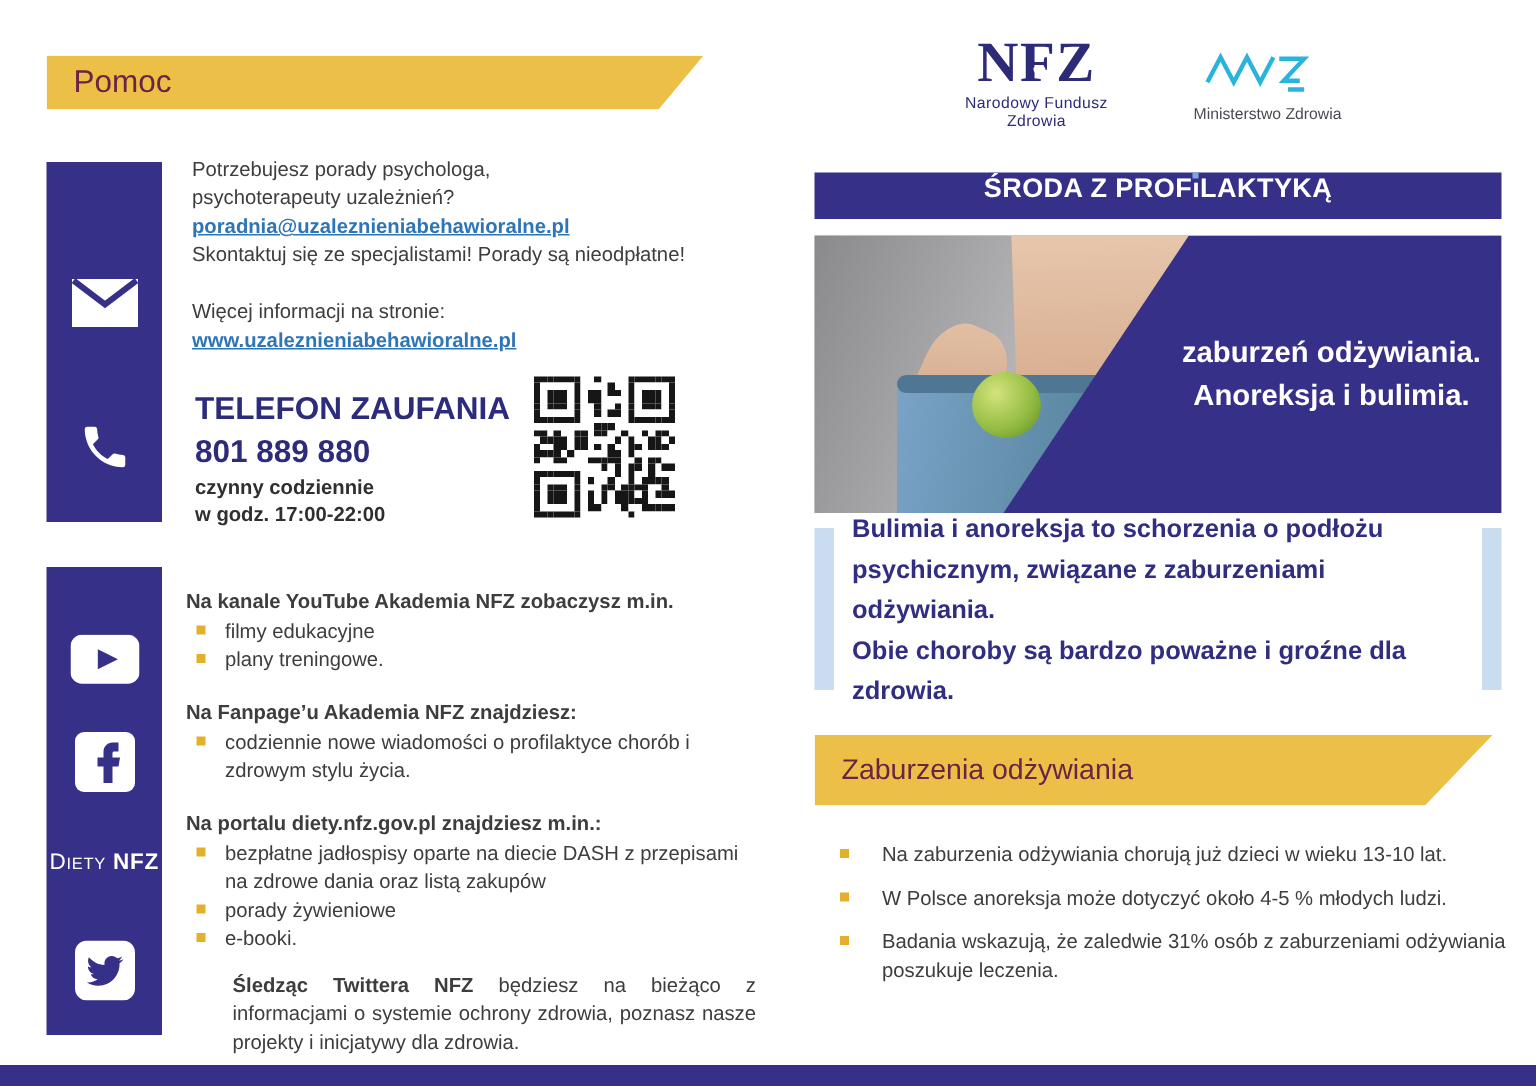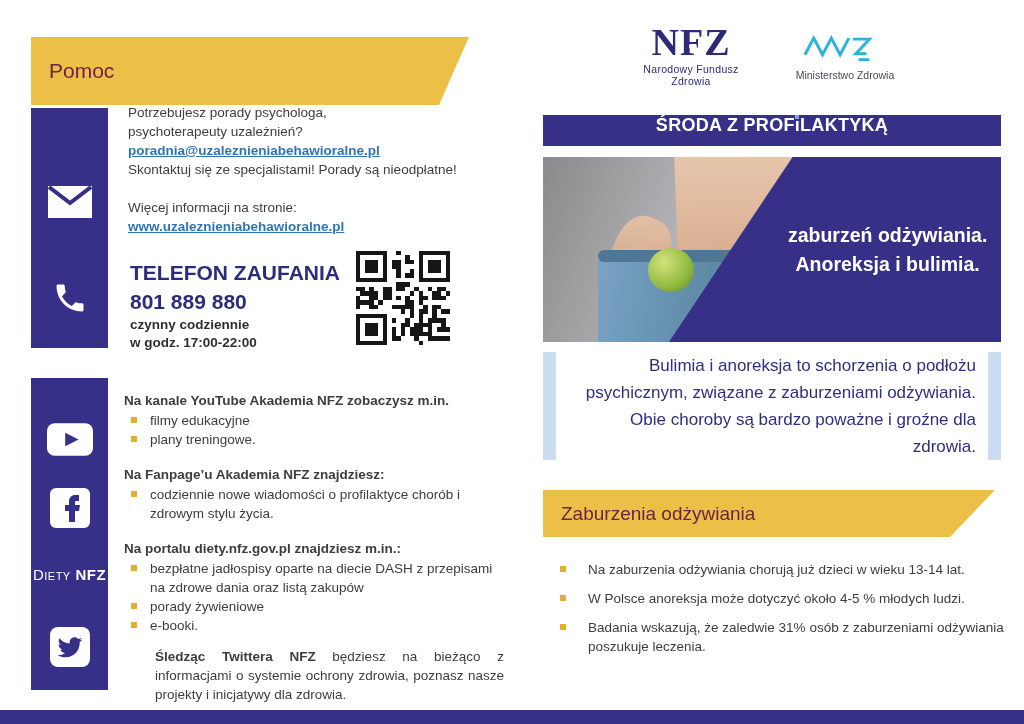--- a/index.html
+++ b/index.html
@@ -1,20 +1,20 @@
 <!DOCTYPE html>
 <html><head>
 <meta charset="utf-8">
 <style>
   html,body{margin:0;padding:0;background:#e9e9e9;}
   .page{position:relative;width:1024px;height:724px;background:#ffffff;overflow:hidden;
         font-family:"Liberation Sans",sans-serif;color:#3d3d3d;}
 
   
-  .banner-left{position:absolute;left:31px;top:37px;width:438px;height:68px;background:#ecbf47;
+  .banner-left{position:absolute;left:31px;top:37px;width:438px;height:36px;background:#ecbf47;
                clip-path:polygon(0 0,100% 0,calc(100% - 30px) 100%,0 100%);
                display:flex;align-items:center;}
   .banner-label{margin-left:18px;font-size:21px;color:#6e2245;}
 
   
   .sidebar{position:absolute;left:31px;width:77px;background:#373088;
            display:flex;flex-direction:column;align-items:center;justify-content:center;}
   .sidebar1{top:108px;height:240px;}
   .sidebar2{top:378px;height:312px;}
   .icon-env{margin-top:46px;}
@@ -73,21 +73,21 @@
             background:linear-gradient(100deg,#7aa3c6,#58849e 55%,#44708f);border-radius:12px 16px 0 0;}
   .ph-belt{position:absolute;left:12%;bottom:43%;width:54%;height:7%;background:#4f7693;border-radius:8px;}
   .ph-apple{position:absolute;left:23%;bottom:27%;width:46px;height:44px;border-radius:50%;
             background:radial-gradient(circle at 35% 32%,#d3e37c,#93bb42 58%,#6f9a2e 85%,#8a5c2e 120%);}
   .hero-overlay{position:absolute;inset:0;background:#373088;clip-path:polygon(54.5% 0,100% 0,100% 100%,27.5% 100%);}
   .hero-caption{position:absolute;left:52%;right:1.5%;top:50%;transform:translateY(-50%);
                 color:#fff;font-weight:bold;font-size:19.5px;line-height:29px;text-align:center;}
 
   .quote-row{position:absolute;left:543px;top:352px;width:458px;height:108px;display:flex;}
   .quote-bar{width:13px;height:108px;background:#cadcf0;flex:0 0 auto;}
-  .quote-text{flex:1;align-self:center;margin:0 12px;text-align:right;font-weight:normal;
+  .quote-text{flex:1;align-self:center;margin:0 12px;text-align:left;font-weight:bold;
               font-size:17px;line-height:27px;color:#312e81;}
 
   .banner-right{position:absolute;left:543px;top:490px;width:452px;height:47px;background:#ecbf47;
                 clip-path:polygon(0 0,100% 0,calc(100% - 45px) 100%,0 100%);
                 display:flex;align-items:center;}
   .banner-right .banner-label{font-size:19px;}
 
   .facts{position:absolute;left:558px;top:560px;width:450px;font-size:13.5px;line-height:19px;}
   ul.facts-list{list-style:none;margin:0;padding:0;}
   ul.facts-list li{position:relative;padding-left:30px;margin-bottom:10px;}
@@ -665,20 +665,20 @@
     </div>
     <div class="quote-bar"></div>
   </div>
 
   <div class="banner-right">
     <div class="banner-label">Zaburzenia odżywiania</div>
   </div>
 
   <div class="facts">
     <ul class="facts-list">
-      <li>Na zaburzenia odżywiania chorują już dzieci w wieku 13-14 lat.</li>
+      <li>Na zaburzenia odżywiania chorują już dzieci w wieku 13-10 lat.</li>
       <li>W Polsce anoreksja może dotyczyć około 4-5 % młodych ludzi.</li>
       <li>Badania wskazują, że zaledwie 31% osób z zaburzeniami odżywiania poszukuje leczenia.</li>
     </ul>
   </div>
 
   <div class="footer"></div>
 </div>
 
 </body></html>

